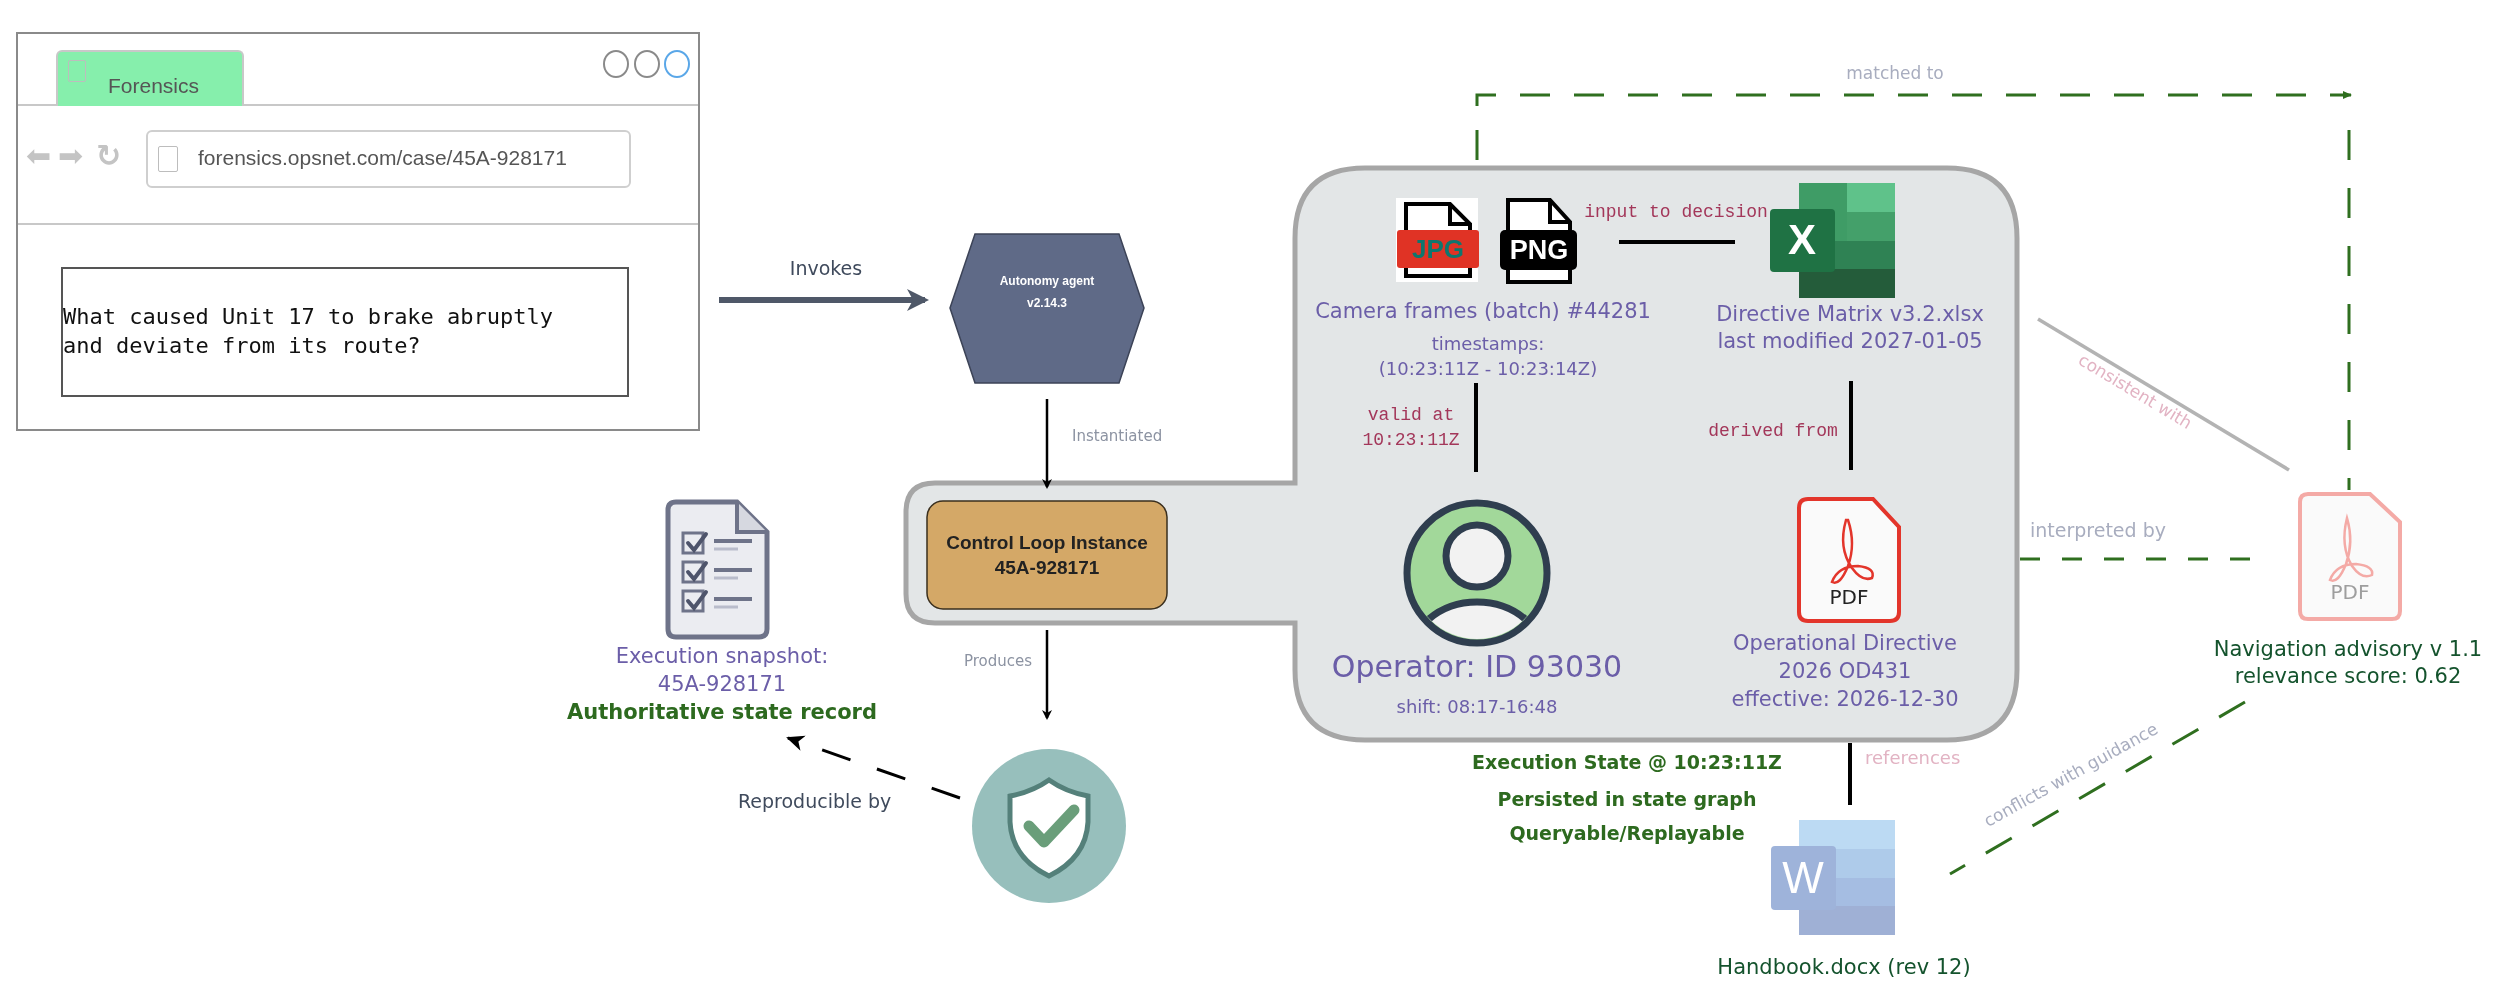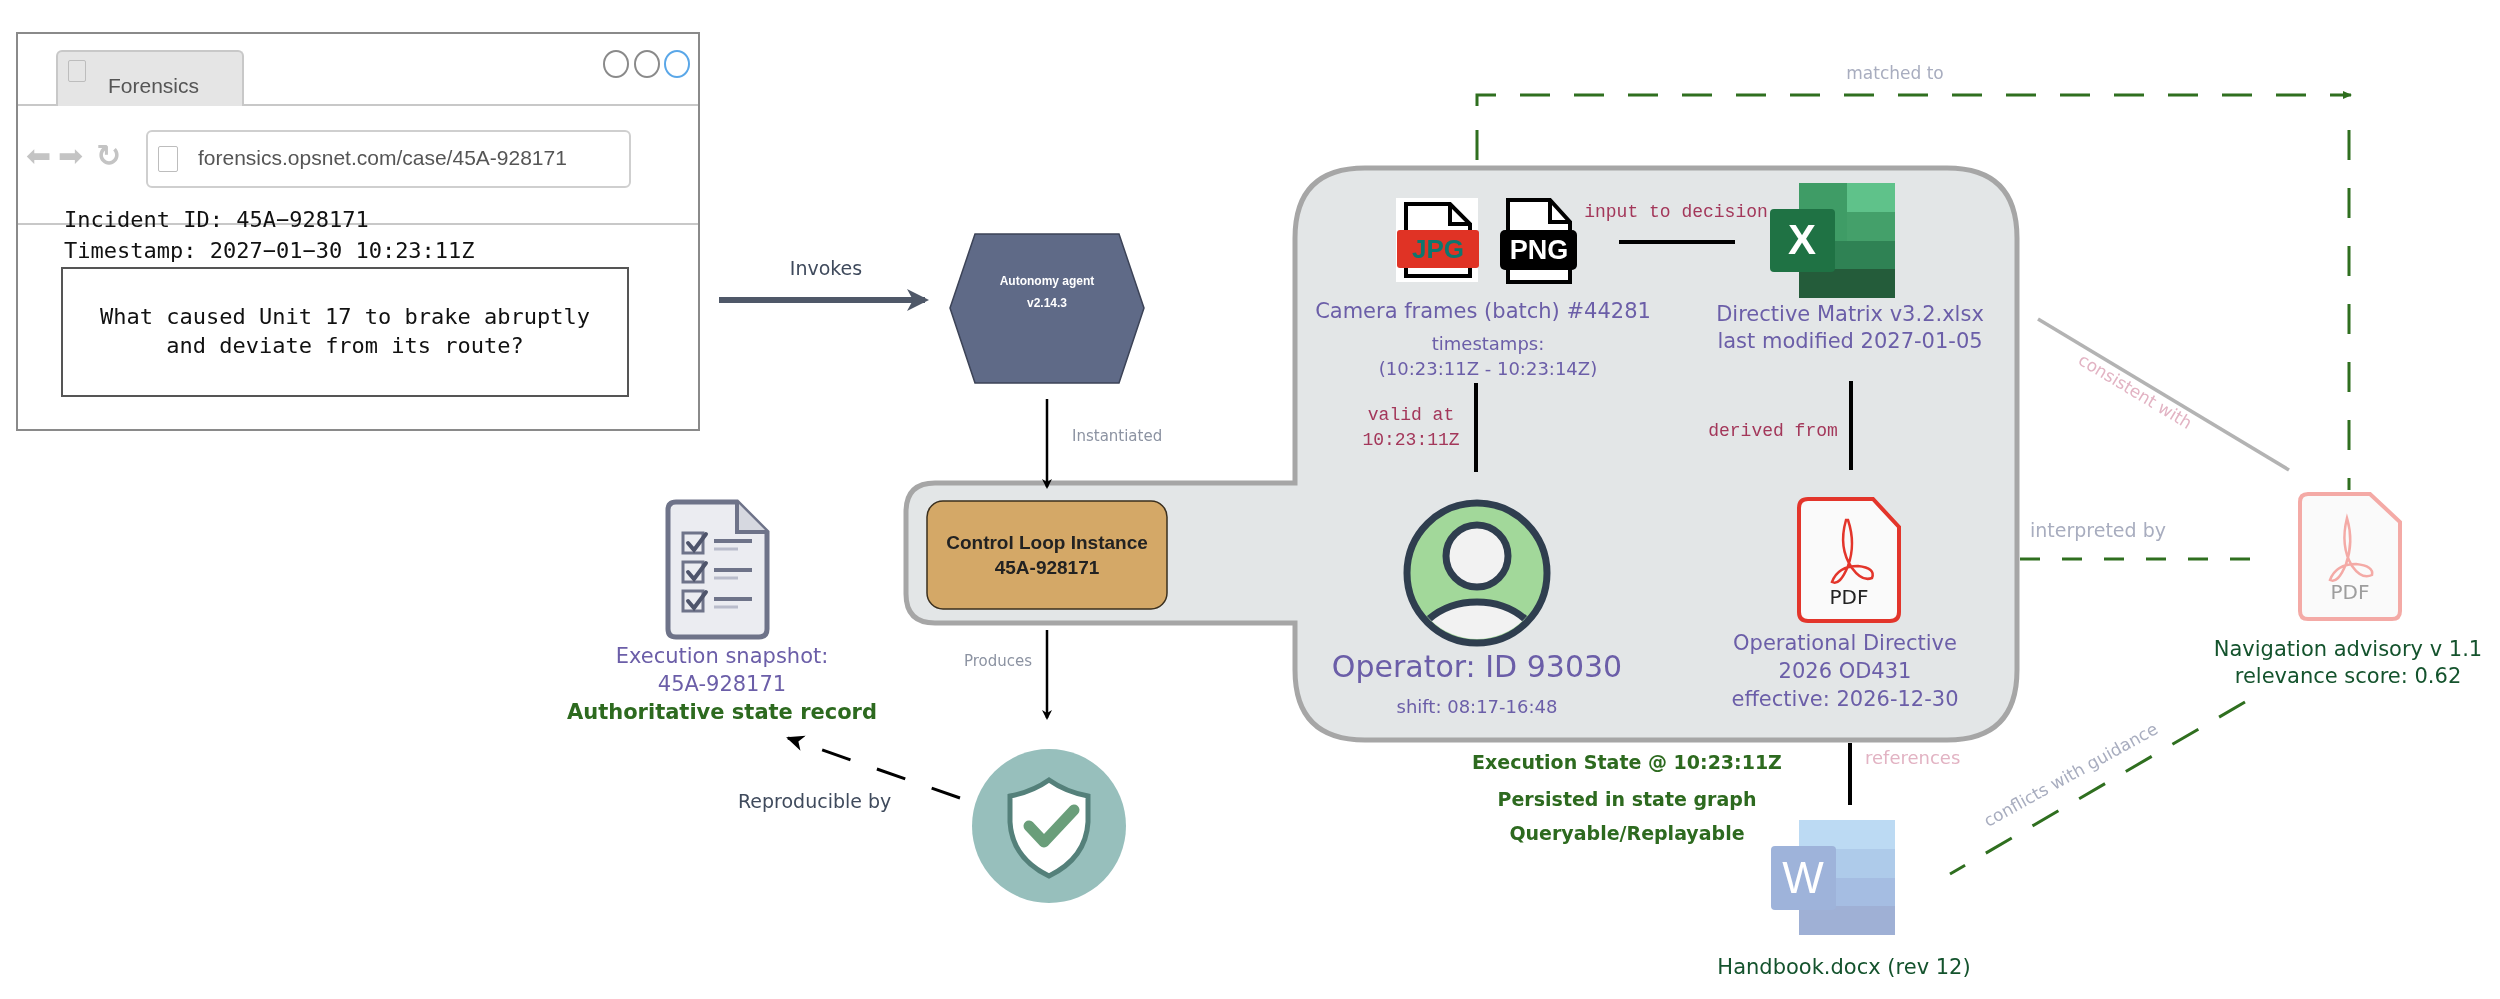--- a/index.html
+++ b/index.html
@@ -7,31 +7,31 @@
   #canvas { position:absolute; left:0; top:0; width:2500px; height:999px; }
   .abs { position:absolute; white-space:nowrap; }
   .center { transform:translate(-50%,-50%); text-align:center; }
   .mono { font-family:"DejaVu Sans Mono", monospace; }
   .sans { font-family:"Liberation Sans", sans-serif; }
   .dj { font-family:"DejaVu Sans", sans-serif; }
 
   
   #browser { position:absolute; left:16px; top:32px; width:684px; height:399px; border:2px solid #8a8a8a; background:#fff; box-sizing:border-box; }
   #browser .tabline { position:absolute; left:0; right:0; top:70px; height:0; border-top:2px solid #c8c8c8; }
-  #browser .tab { position:absolute; left:38px; top:16px; width:188px; height:56px; border:2px solid #c8c8c8; border-bottom:none; border-radius:6px 6px 0 0; background:#e5e5e5; box-sizing:border-box; }
+  #browser .tab { position:absolute; left:38px; top:16px; width:188px; height:56px; border:2px solid #c8c8c8; border-bottom:none; border-radius:6px 6px 0 0; background:#86efac; box-sizing:border-box; }
   #browser .tab .doc { position:absolute; left:10px; top:8px; width:16px; height:20px; border:1.5px solid #bdbdbd; border-radius:2px; }
   #browser .tab .title { position:absolute; left:50px; top:22px; font-size:21px; color:#555; font-family:"Liberation Sans", sans-serif; }
   #browser .winbtn { position:absolute; top:16px; width:26px; height:28px; border:2px solid #8a8a8a; border-radius:50%; box-sizing:border-box; }
   #browser .toolline { position:absolute; left:0; right:0; top:189px; border-top:2px solid #c8c8c8; }
   #browser .nav { position:absolute; top:104px; font-size:30px; color:#c4c4c4; line-height:36px; }
   #browser .url { position:absolute; left:128px; top:96px; width:485px; height:58px; border:2px solid #cfcfcf; border-radius:6px; box-sizing:border-box; }
   #browser .url .doc { position:absolute; left:10px; top:14px; width:18px; height:24px; border:1.5px solid #bdbdbd; border-radius:2px; }
   #browser .url .text { position:absolute; left:50px; top:14px; font-size:21px; color:#555; font-family:"Liberation Sans", sans-serif; }
   #browser .info { position:absolute; left:46px; top:170px; font-size:22px; line-height:31px; color:#111; }
-  #browser .qbox { position:absolute; left:43px; top:233px; width:568px; height:130px; border:2px solid #555; box-sizing:border-box; font-size:22px; line-height:29px; color:#111; text-align:center; padding-top:33px; }
+  #browser .qbox { position:absolute; left:43px; top:233px; width:568px; height:130px; border:2px solid #555; box-sizing:border-box; font-size:22px; line-height:29px; color:#111; text-align:left; padding-top:33px; }
 
   .lbl-dark { color:#3f4a5c; }
   .lbl-gray { color:#8c93a2; }
   .purple { color:#6b5ea8; }
   .maroon { color:#a3375a;font-family:Liberation Mono, monospace; }
   .green-b { color:#2d6a1f; font-weight:bold; }
   .faded-purple { color:#14532d; }
   .pink-faded { color:#e2b3c3; }
   .gray-faded { color:#a8adbf; }
 </style>
@@ -181,24 +181,20 @@
   <span class="winbtn" style="left:616px;"></span>
   <span class="winbtn" style="left:646px; border-color:#5aa7e8;"></span>
   <span class="nav dj" style="left:8px;">⬅</span>
   <span class="nav dj" style="left:40px;">➡</span>
   <span class="nav dj" style="left:78px; font-weight:bold;">↻</span>
   <div class="url">
     <span class="doc"></span>
     <span class="text">forensics.opsnet.com/case/45A-928171</span>
   </div>
   <div class="toolline"></div>
-  <div class="info mono">
-    <div>Incident ID: 45A−928171</div>
-    <div>Timestamp: 2027−01−30 10:23:11Z</div>
-  </div>
   <div class="qbox mono">
     <div>What caused Unit 17 to brake abruptly</div>
     <div>and deviate from its route?</div>
   </div>
 </div>
 
 <span class="abs center dj lbl-dark" style="left:826px; top:268px; font-size:19px;">Invokes</span>
 <span class="abs dj lbl-gray" style="left:1072px; top:427px; font-size:15px;">Instantiated</span>
 <span class="abs dj lbl-gray" style="left:964px; top:652px; font-size:15px;">Produces</span>
 <span class="abs dj lbl-dark" style="left:738px; top:790px; font-size:19px;">Reproducible by</span>

